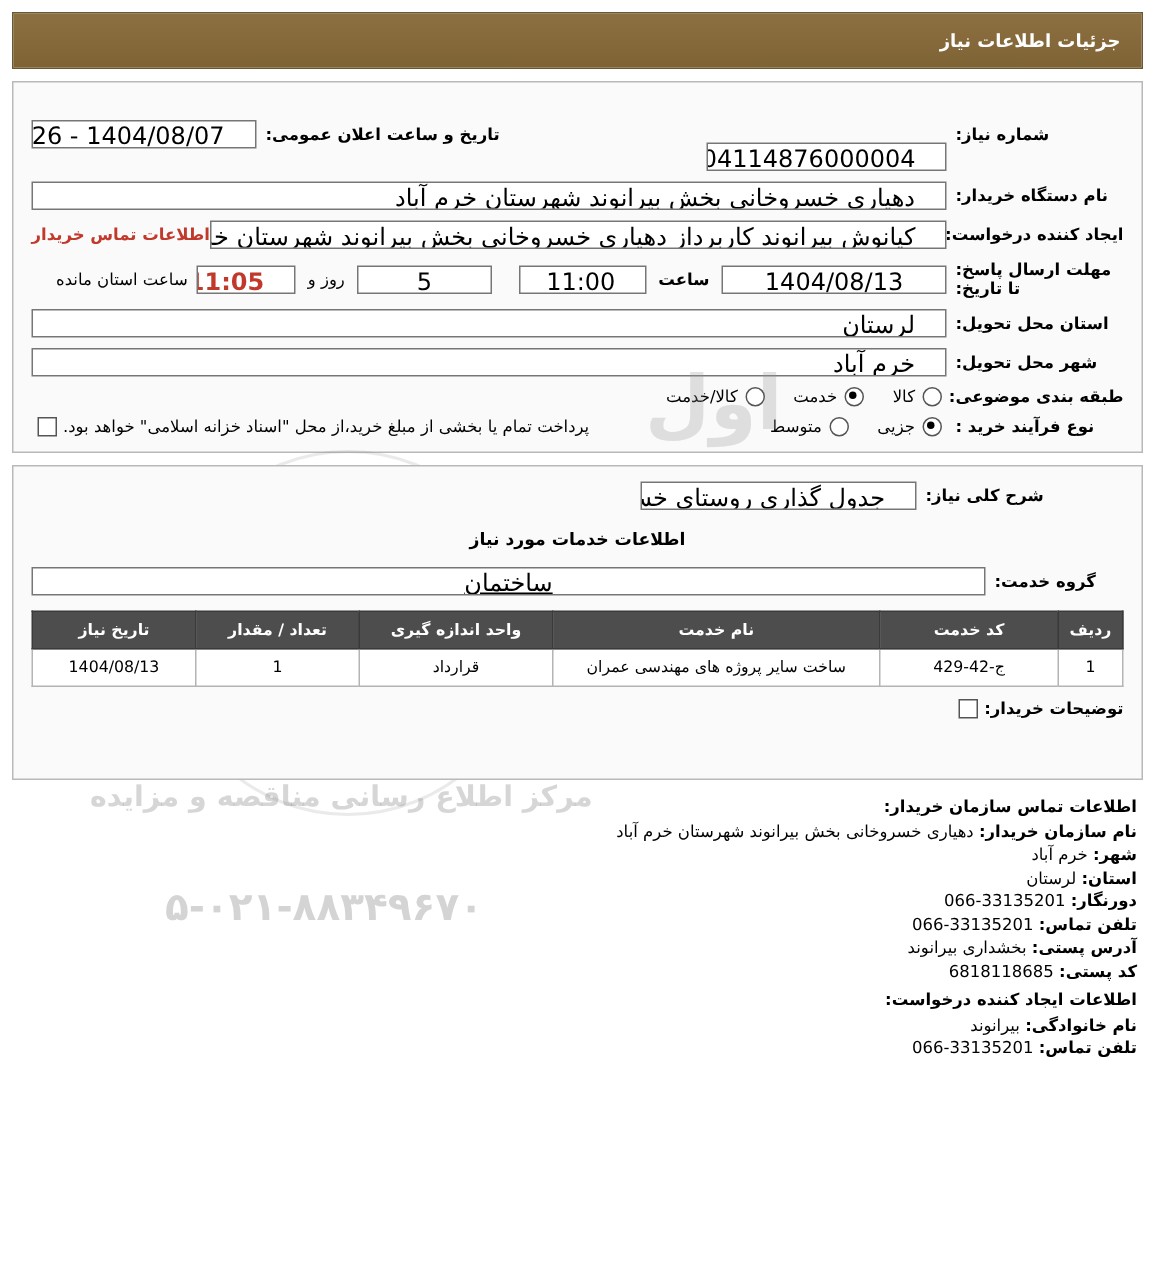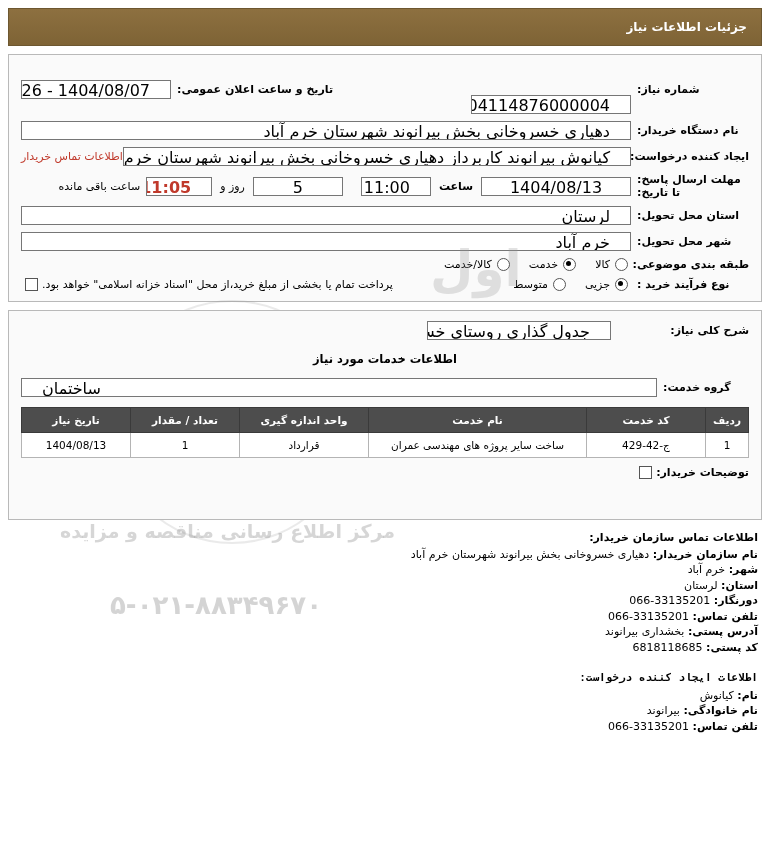--- a/index.html
+++ b/index.html
@@ -59,21 +59,21 @@
   }
   .lbl {
     font-size: 11px;
     font-weight: bold;
     color: #000;
     text-align: left;
     white-space: nowrap;
     padding-left: 6px;
   }
   .lbl.w110 { width: 112px; }
-  .lbl.w130 { width: 132px; text-align: right; }
+  .lbl.w130 { width: 132px; }
 
   .field {
     border: 1px solid #767676;
     background: #ffffff;
     height: 19px;
     line-height: 19px;
     font-size: 16px;
     padding: 0 20px;
     box-sizing: border-box;
     text-align: center;
@@ -81,21 +81,21 @@
     overflow: hidden;
   }
   .field.grow { flex: 1; }
   .field.center { text-align: center; }
 
   .spacer { flex: 1; }
 
   .link {
     color: #c0392b;
     font-size: 11px;
-    font-weight: normal;
+    font-weight: bold;
     text-decoration: none;
     white-space: nowrap;
   }
 
   
   .radio {
     display: inline-block;
     width: 11px;
     height: 11px;
     border: 1px solid #555;
@@ -278,26 +278,26 @@
     <div class="row">
       <div class="lbl w110">ایجاد کننده درخواست:</div>
       <div class="field grow" style="text-align:left;">کیانوش بیرانوند کاربرداز دهیاری خسروخانی بخش بیرانوند شهرستان خرم آباد</div>
       <a class="link" href="#">اطلاعات تماس خریدار</a>
     </div>
 
     <div class="row">
       <div class="lbl w110" style="white-space:normal;line-height:13px;">مهلت ارسال پاسخ: تا تاریخ:</div>
       <div class="field center" style="width:150px;">1404/08/13</div>
       <div class="lbl" style="width:auto;padding:0 8px;">ساعت</div>
-      <div class="field center" style="width:70px;">11:00</div>
+      <div class="field center" style="width:85px;">11:00</div>
       <div style="width:18px;"></div>
       <div class="field center" style="width:90px;">5</div>
       <div class="lbl" style="width:auto;padding:0 8px;font-weight:normal;">روز و</div>
       <div class="field center" style="width:66px;color:#c0392b;font-weight:bold;text-align:center;">22:11:05</div>
-      <div class="lbl" style="width:auto;padding:0 6px;font-weight:normal;">ساعت باقی مانده</div>
+      <div class="lbl" style="width:auto;padding:0 6px;font-weight:normal;">ساعت استان مانده</div>
     </div>
 
     <div class="row">
       <div class="lbl w110">استان محل تحویل:</div>
       <div class="field grow" style="text-align:right;">لرستان</div>
     </div>
 
     <div class="row">
       <div class="lbl w110">شهر محل تحویل:</div>
       <div class="field grow" style="text-align:right;">خرم آباد</div>
@@ -340,21 +340,21 @@
 
     <div class="rowline">
       <div class="lbl w130">شرح کلی نیاز:</div>
       <div class="field" style="width:184px;text-align:right;">جدول گذاری روستای خسروخانی</div>
     </div>
 
     <div class="section-title">اطلاعات خدمات مورد نیاز</div>
 
     <div class="rowline">
       <div class="lbl" style="width:86px;">گروه خدمت:</div>
-      <div class="field grow" style="text-align:left;">ساختمان</div>
+      <div class="field grow" style="text-align:center;text-decoration:underline;">ساختمان</div>
     </div>
 
     <table class="items">
       <thead>
         <tr>
           <th style="width:34px;">ردیف</th>
           <th style="width:110px;">کد خدمت</th>
           <th>نام خدمت</th>
           <th style="width:120px;">واحد اندازه گیری</th>
           <th style="width:100px;">تعداد / مقدار</th>
@@ -403,25 +403,21 @@
       <span>33135201-066</span>
     </div>
     <div>
       <span class="k">آدرس پستی:</span>
       <span>بخشداری بیرانوند</span>
     </div>
     <div>
       <span class="k">کد پستی:</span>
       <span>6818118685</span>
     </div>
-    <div class="h" style="margin-top:16px;font-family:Liberation Mono, monospace;">اطلاعات ایجاد کننده درخواست:</div>
-    <div>
-      <span class="k">نام:</span>
-      <span>کیانوش</span>
-    </div>
+    <div class="h" style="margin-top:4px;">اطلاعات ایجاد کننده درخواست:</div>
     <div>
       <span class="k">نام خانوادگی:</span>
       <span>بیرانوند</span>
     </div>
     <div>
       <span class="k">تلفن تماس:</span>
       <span>33135201-066</span>
     </div>
   </div>
 

